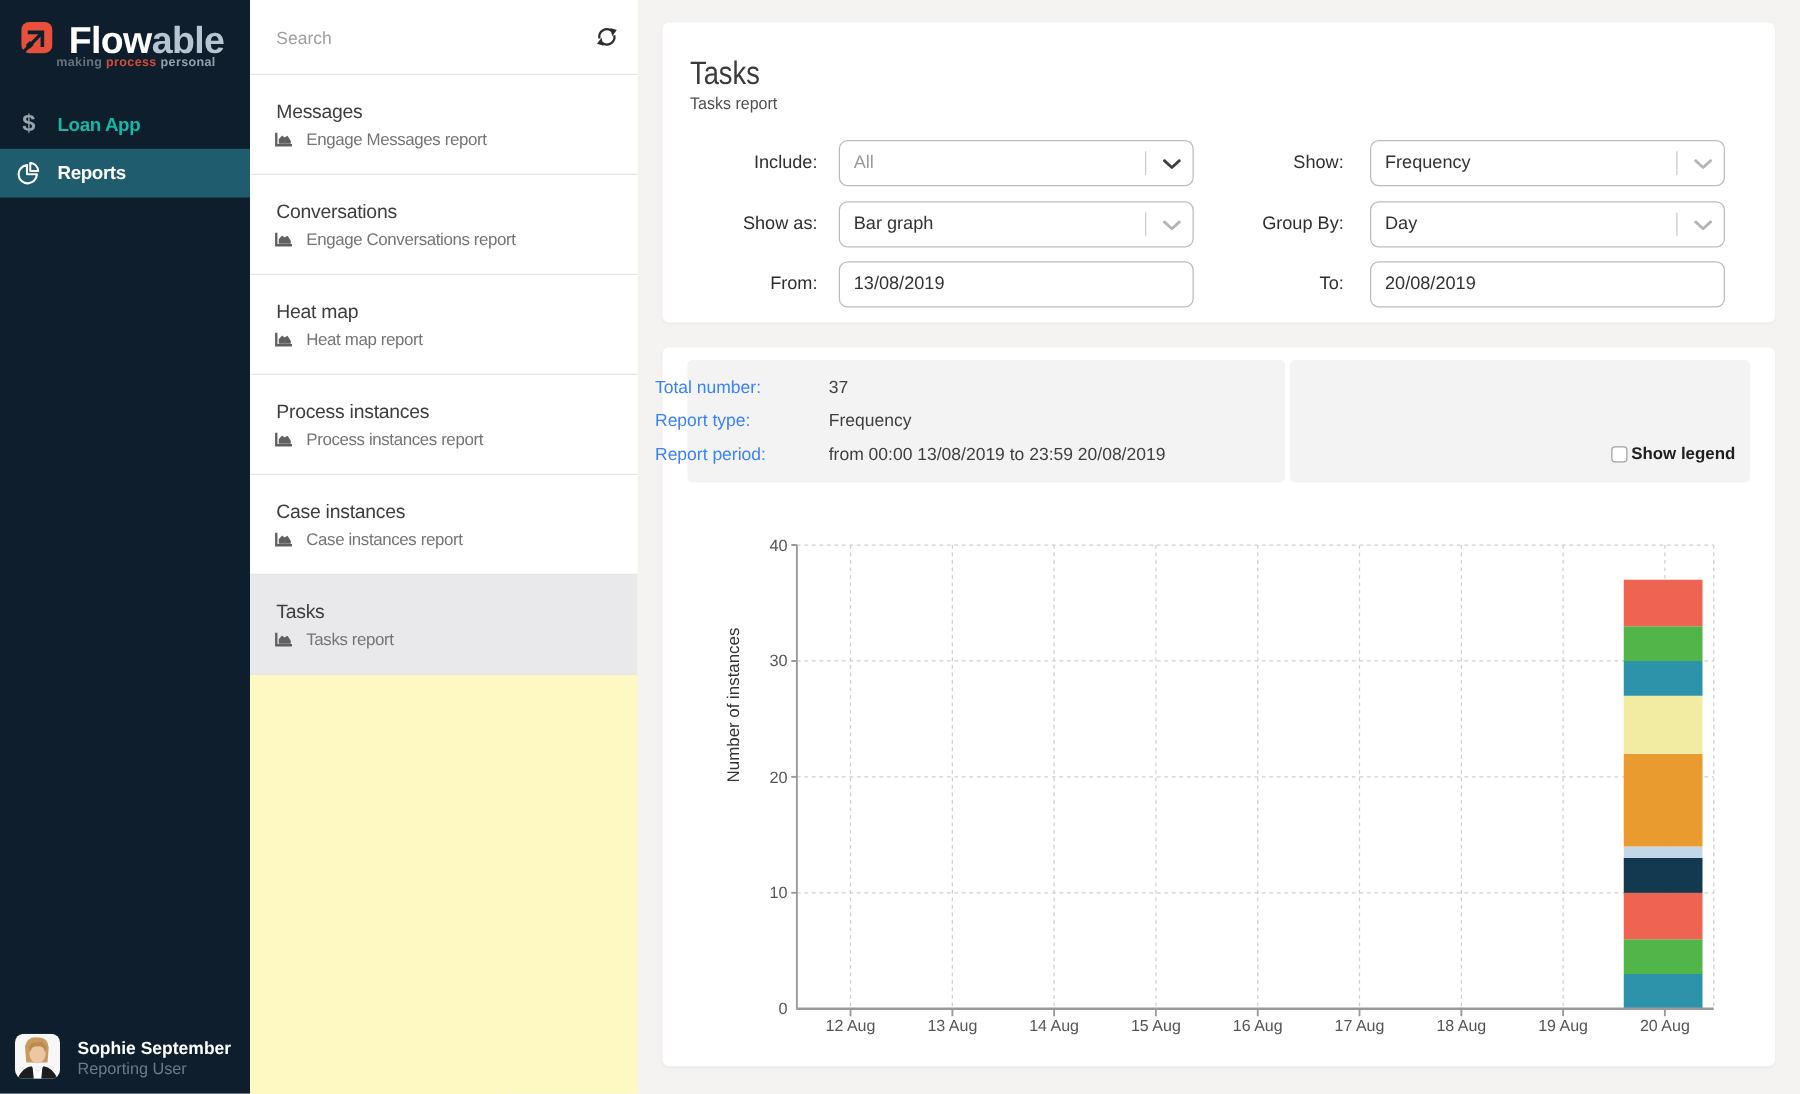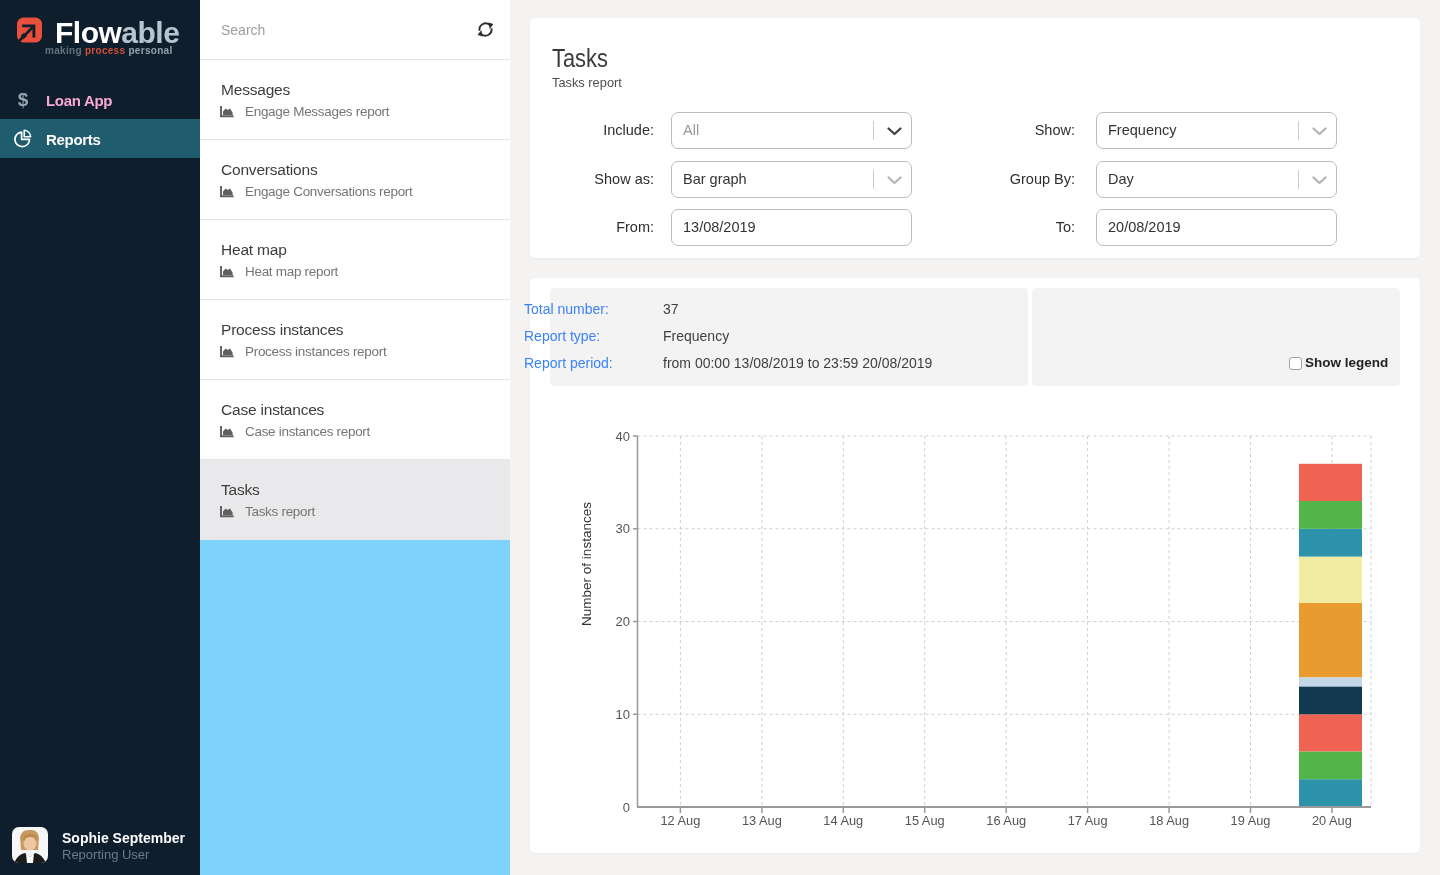--- a/index.html
+++ b/index.html
@@ -6,30 +6,30 @@
   html,body { width:1440px; height:875px; overflow:hidden; }
   body { font-family:"Liberation Sans", sans-serif; position:relative; background:#f4f3f1; }
   .abs { position:absolute; }
 
   
   #sidebar { position:absolute; left:0; top:0; width:200px; height:875px; background:#0e1e2d; }
   .navrow { position:absolute; left:0; width:200px; height:39px; }
   .navtxt { position:absolute; left:46px; top:50%; transform:translateY(-50%); font-weight:bold; font-size:15px; letter-spacing:-0.3px; }
 
   
-  #panel { position:absolute; left:200px; top:0; width:310px; height:875px; background:#7dd3fc;text-decoration:underline; }
+  #panel { position:absolute; left:200px; top:0; width:310px; height:875px; background:#fef9c3;text-decoration:underline; }
   .lrow { position:absolute; left:0; width:310px; height:80px; background:#fff; border-bottom:1px solid #e5e5e5; }
   .lrow .t1 { position:absolute; left:21px; top:20.5px; font-size:15.5px; letter-spacing:-0.2px; color:#3d3d3d; }
   .lrow .t2 { position:absolute; left:45px; top:43.5px; font-size:13.5px; letter-spacing:-0.3px; color:#757575; }
   .lrow svg.ci { position:absolute; left:20px; top:46px; }
 
   
   .card { position:absolute; background:#fff; border-radius:5px; box-shadow:0 1px 2px rgba(0,0,0,0.04); }
   .flabel { position:absolute; font-size:14.5px; color:#2e2e2e; text-align:right; width:120px; line-height:37px; }
-  .fbox { position:absolute; width:241px; height:37px; background:#fff; border:1px solid #b9bdc1; border-radius:7px; font-size:14.5px; color:#333; line-height:35px; padding-left:11px; }
+  .fbox { position:absolute; width:284px; height:37px; background:#fff; border:1px solid #b9bdc1; border-radius:7px; font-size:14.5px; color:#333; line-height:35px; padding-left:11px; }
   .fbox .sep { position:absolute; right:37px; top:8px; bottom:8px; width:1px; background:#ccc; }
   .fbox svg.chev { position:absolute; right:9.5px; top:14px; }
 
   .statlbl { position:absolute; width:130px; text-align:left; font-weight:normal; font-size:14px; color:#3b82f6; }
   .statval { position:absolute; font-size:14px; color:#3f3f3f; }
 </style>
 </head>
 <body>
 
 <div id="sidebar">
@@ -38,21 +38,21 @@
     <rect x="0" y="0.5" width="25" height="25" rx="6.5" fill="#e8503c"></rect>
     <path d="M16.6 9.3 L-1.5 27.8" stroke="#0e1e2d" stroke-width="2.7"></path>
     <path d="M5.2 8.9 H16.9 V20.6" fill="none" stroke="#0e1e2d" stroke-width="2.9"></path>
     <rect x="4.55" y="16.65" width="4.5" height="4.5" fill="#0e1e2d" transform="rotate(45 6.8 18.9)"></rect>
   </svg>
   <div class="abs" style="left:55px; top:16px; font-size:30px; font-weight:bold; letter-spacing:-0.5px; color:#fff;">Flow<span style="color:#b6c5cf;">able</span></div>
   <div class="abs" style="left:45px; top:44.5px; font-size:10px; font-weight:bold; letter-spacing:0.3px; color:#67727f;">making <span style="color:#cf4f3b;">process</span> <span style="color:#93a1ad;">personal</span></div>
 
   <div class="navrow" style="top:80px;">
     <div class="abs" style="left:14px; top:9px; width:18px; text-align:center; font-size:19px; font-weight:bold; color:#97a3ae;">$</div>
-    <div class="navtxt" style="color:#f9a8d4;">Loan App</div>
+    <div class="navtxt" style="color:#14b8a6;">Loan App</div>
   </div>
   <div class="navrow" style="top:119px; background:#1e5c6e;">
     <svg class="abs" style="left:13px; top:10px;" width="19" height="19" viewBox="0 0 19 19">
       <path d="M8.6 3.1 A 7.3 7.3 0 1 0 16.5 10.4 L 8.6 10.4 Z" fill="none" stroke="#fff" stroke-width="1.7" stroke-linejoin="round"></path>
       <path d="M11.2 1.2 A 7 7 0 0 1 17.6 7.8 L 11.2 7.8 Z" fill="none" stroke="#fff" stroke-width="1.6" stroke-linejoin="round"></path>
     </svg>
     <div class="navtxt" style="color:#fff;">Reports</div>
   </div>
 
   <svg class="abs" style="left:12px; top:827px;" width="36" height="36" viewBox="0 0 36 36">

